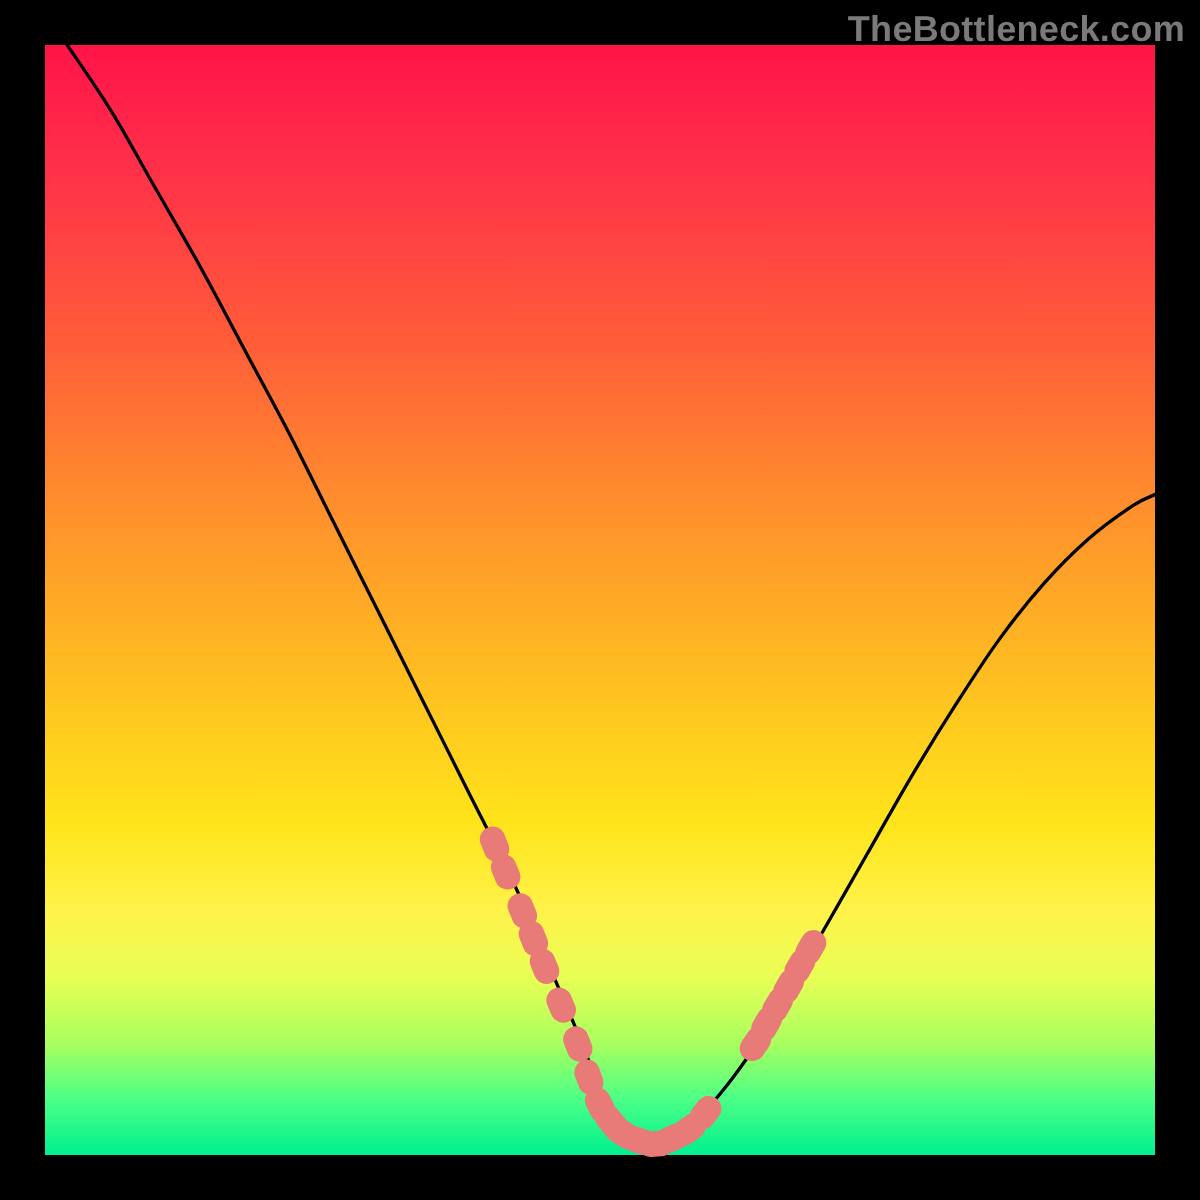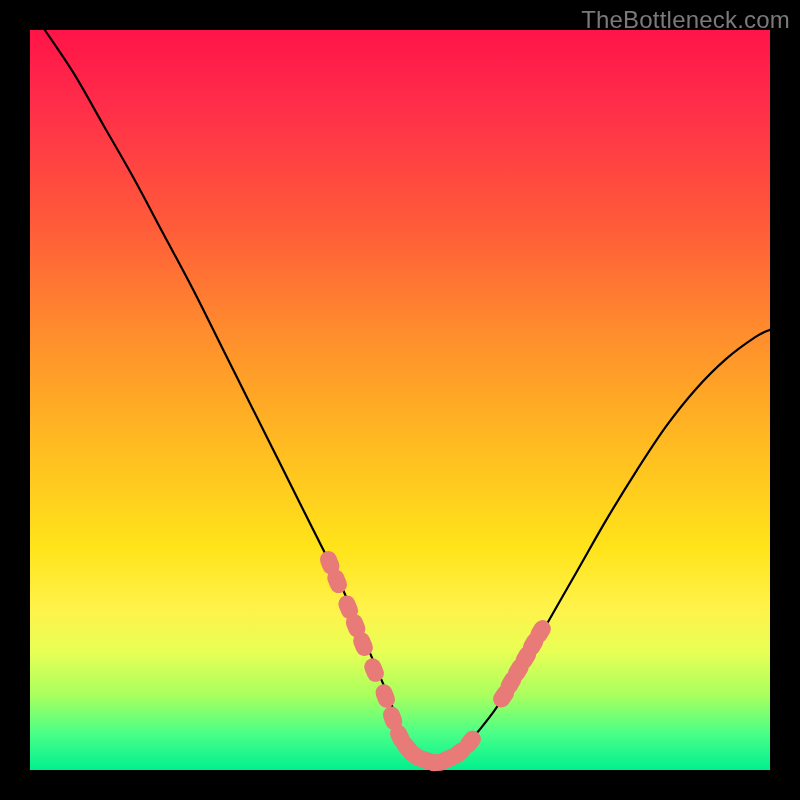--- a/index.html
+++ b/index.html
@@ -57,21 +57,21 @@
   .marker {
     fill: #e87a78;
     stroke: none;
   }
   .watermark {
     position: absolute;
     top: 6px;
     right: 10px;
     color: #7a7a7a;
     font-size: 24px;
-    font-weight: 400;
+    font-weight: 700;
     letter-spacing: 0.2px;
     user-select: none;
   }
 </style>
 </head>
 <body>
 
 <div class="viewport">
   <div class="plot-area">
     <svg class="svg-layer" viewBox="0 0 740 740" preserveAspectRatio="none">

